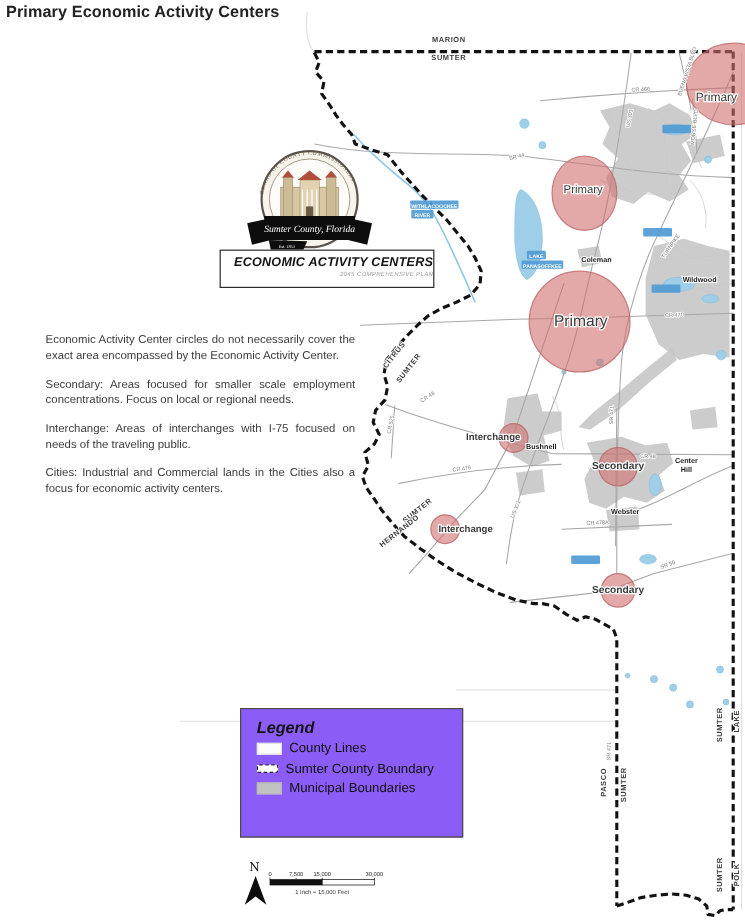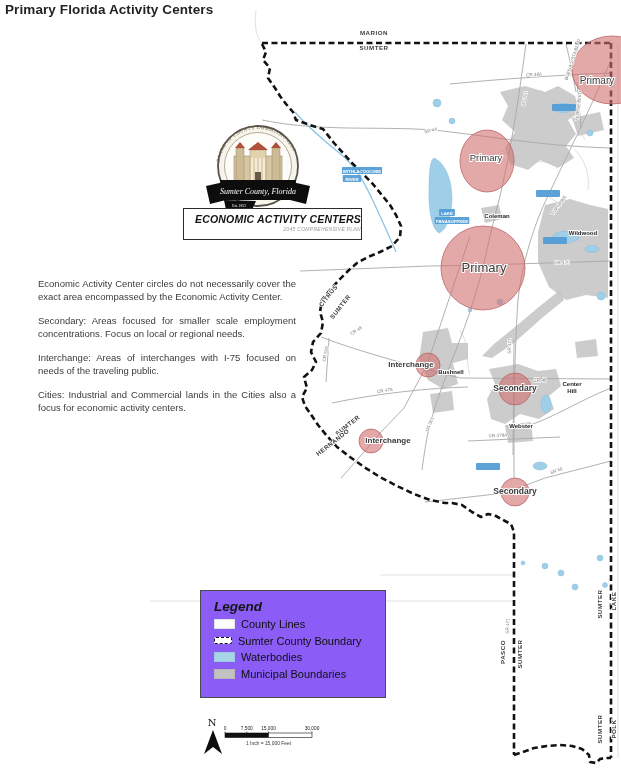--- a/index.html
+++ b/index.html
@@ -214,21 +214,21 @@
       <line x1="246.75" y1="731.5" x2="246.75" y2="733" stroke="#111" stroke-width="0.6"></line>
       <text x="246.75" y="730" class="tick">7,500</text>
       <line x1="268.5" y1="731.5" x2="268.5" y2="733" stroke="#111" stroke-width="0.6"></line>
       <text x="268.5" y="730" class="tick">15,000</text>
       <line x1="312" y1="731.5" x2="312" y2="733" stroke="#111" stroke-width="0.6"></line>
       <text x="312" y="730" class="tick">30,000</text>
       <text x="268.5" y="745" class="cap">1 Inch = 15,000 Feet</text>
     </g>
 </svg>
 
-<h1 id="page-title" class="abs panel">Primary Florida Activity Centers</h1>
+<h1 id="page-title" class="abs panel">Primary Economic Activity Centers</h1>
 
 <div id="logo" class="abs panel">
   <svg viewBox="0 0 120 100" width="122" height="100">
     <defs>
       <path id="ringPath" d="M21,46 A39,39 0 0 1 99,46"></path>
     </defs>
     <circle cx="60" cy="44" r="40" fill="#f7f4ec" stroke="#57524a" stroke-width="1.8"></circle>
     <circle cx="60" cy="44" r="33.5" fill="#fdfcf8" stroke="#a09882" stroke-width=".8"></circle>
     <text font-size="4.6" fill="#6a5a42" letter-spacing=".6" font-family="Liberation Serif, serif">
       <textPath href="#ringPath" startOffset="6">BOARD OF COUNTY COMMISSIONERS</textPath>
@@ -275,20 +275,16 @@
   <div class="lt">Legend</div>
   <div class="litem">
     <span class="sw sw-county"></span>
     <span>County Lines</span>
   </div>
   <div class="litem">
     <span class="sw sw-boundary"></span>
     <span>Sumter County Boundary</span>
   </div>
   <div class="litem">
-    <span class="sw sw-water"></span>
-    <span>Waterbodies</span>
-  </div>
-  <div class="litem">
     <span class="sw sw-muni"></span>
     <span>Municipal Boundaries</span>
   </div>
 </div>
 
 </body></html>

